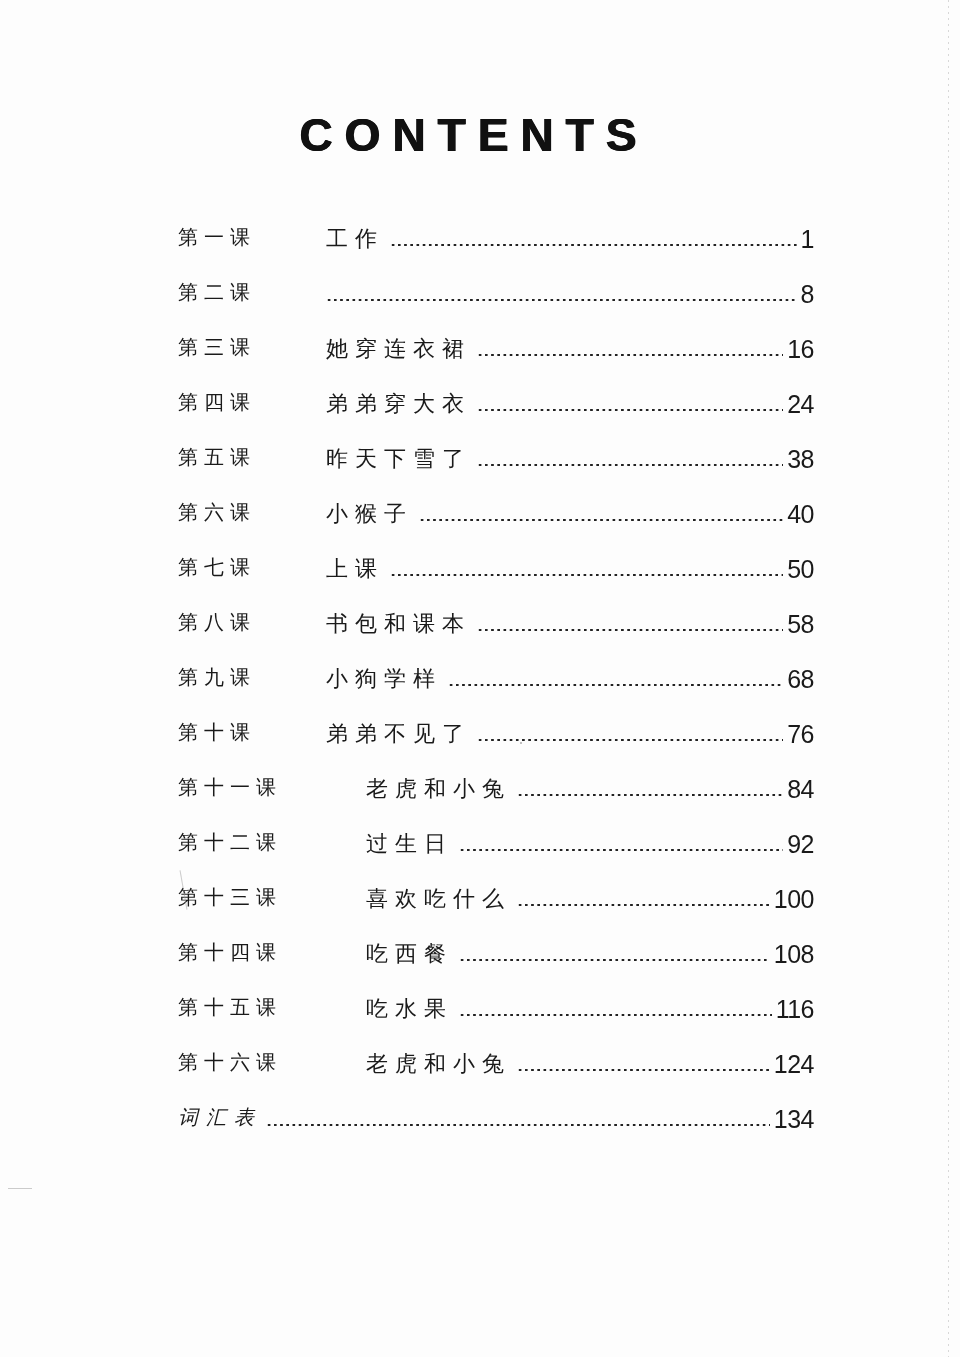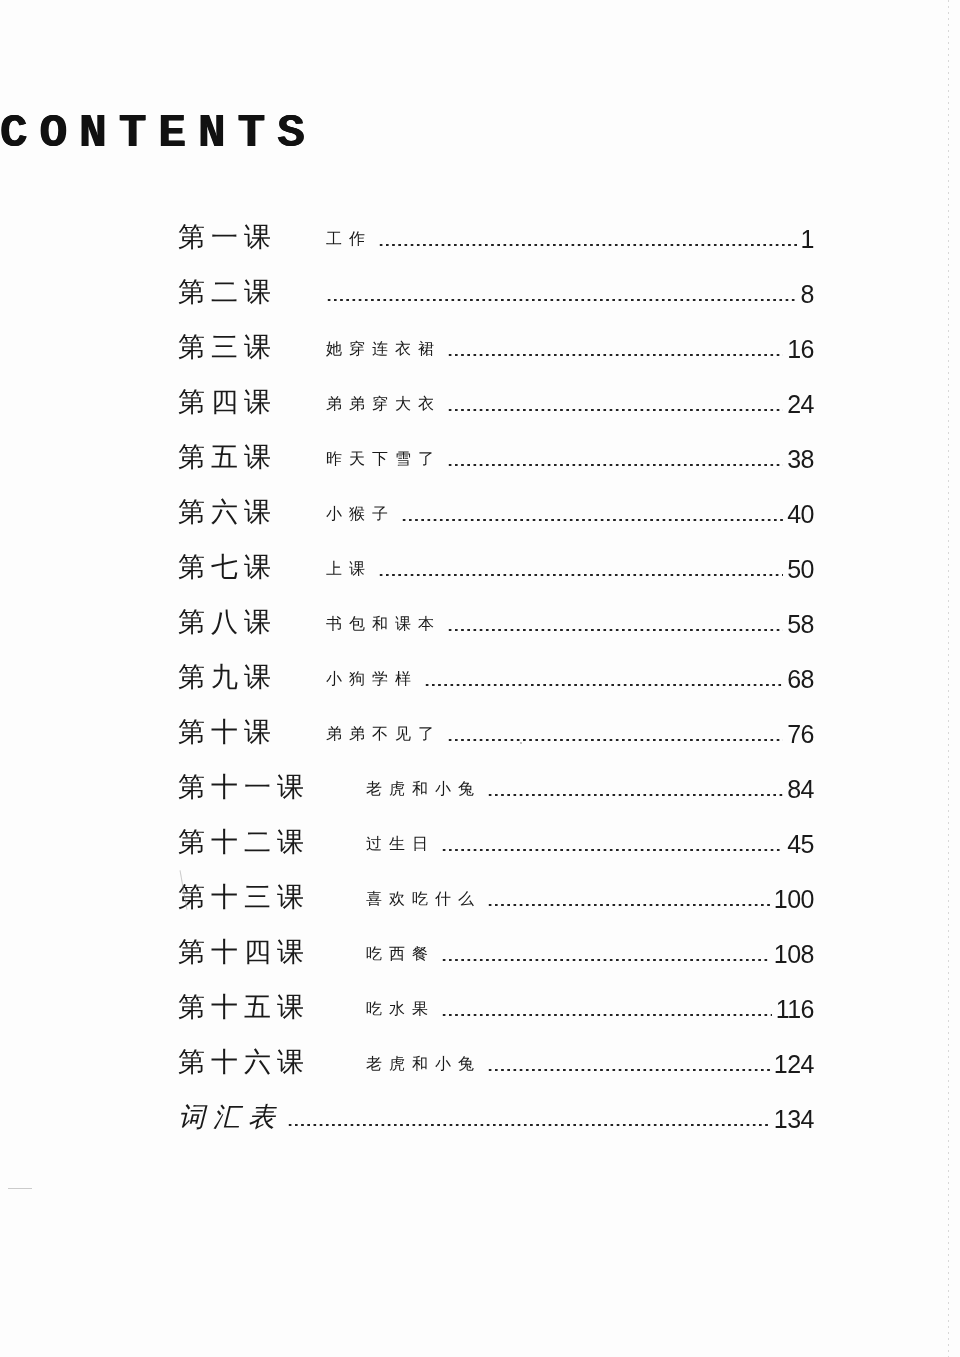--- a/index.html
+++ b/index.html
@@ -7,39 +7,39 @@
   .page {
     position: absolute; left: 0; top: 0; width: 960px; height: 1357px;
     background: #fdfdfd;
   }
   .edge-line {
     position: absolute; left: 948px; top: 0; width: 1px; height: 1357px;
     background: repeating-linear-gradient(to bottom, #cfcfcf 0 2px, transparent 2px 6px);
     opacity: 0.8;
   }
   .title {
-    position: absolute; left: 0; top: 108px; width: 948px; 
-    font-family: Liberation Mono, monospace;
+    position: absolute; left: 0; top: 108px; width: 948px; text-align: center;
+    font-family: Liberation Sans, sans-serif;
     font-weight: 900; font-size: 46px; letter-spacing: 12px; color: #111;
     text-shadow: 0.6px 0 0 #111, -0.6px 0 0 #111;
   }
   .toc {
     position: absolute; left: 178px; top: 204px; width: 636px;
   }
   .row {
     display: flex; align-items: flex-end; height: 55px;
     font-family: "DejaVu Serif", "Liberation Serif", serif; color: #1a1a1a;
   }
   .lesson {
-    font-size: 27px; letter-spacing: 6px; white-space: nowrap; line-height: 44px;
+    font-size: 20px; letter-spacing: 6px; white-space: nowrap; line-height: 44px;
   }
   .row.short .lesson { width: 148px; }
   .row.long .lesson { width: 188px; }
   .topic {
-    font-size: 16px; letter-spacing: 7px; white-space: nowrap; line-height: 40px;
+    font-size: 22px; letter-spacing: 7px; white-space: nowrap; line-height: 40px;
     padding-right: 6px;
   }
   .leader {
     flex: 1; height: 4px; margin-bottom: 12px; margin-right: 4px;
     background-image: radial-gradient(circle, #222 1.2px, transparent 1.5px);
     background-size: 6.2px 4px; background-repeat: repeat-x;
   }
   .page-num {
     font-family: "Liberation Sans", "DejaVu Sans", sans-serif;
     font-size: 25px; line-height: 40px; color: #1a1a1a; white-space: nowrap;
@@ -119,21 +119,21 @@
     <div class="row long">
       <span class="lesson">第十一课</span>
       <span class="topic">老虎和小兔</span>
       <span class="leader"></span>
       <span class="page-num">84</span>
     </div>
     <div class="row long">
       <span class="lesson">第十二课</span>
       <span class="topic">过生日</span>
       <span class="leader"></span>
-      <span class="page-num">45</span>
+      <span class="page-num">92</span>
     </div>
     <div class="row long">
       <span class="lesson">第十三课</span>
       <span class="topic">喜欢吃什么</span>
       <span class="leader"></span>
       <span class="page-num">100</span>
     </div>
     <div class="row long">
       <span class="lesson">第十四课</span>
       <span class="topic">吃西餐</span>

